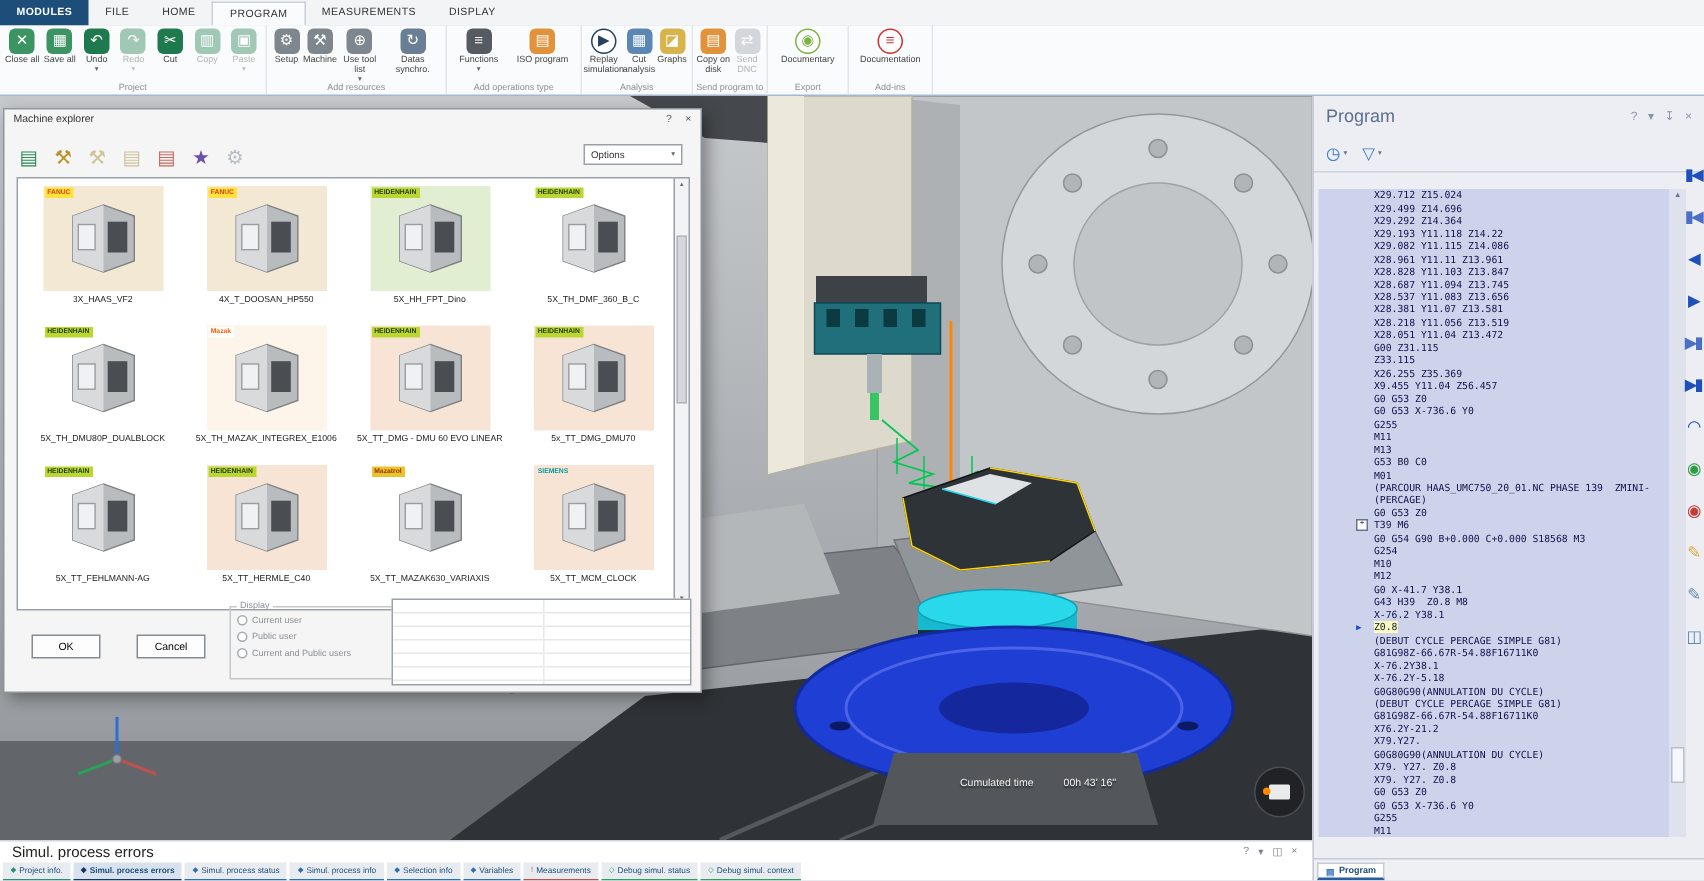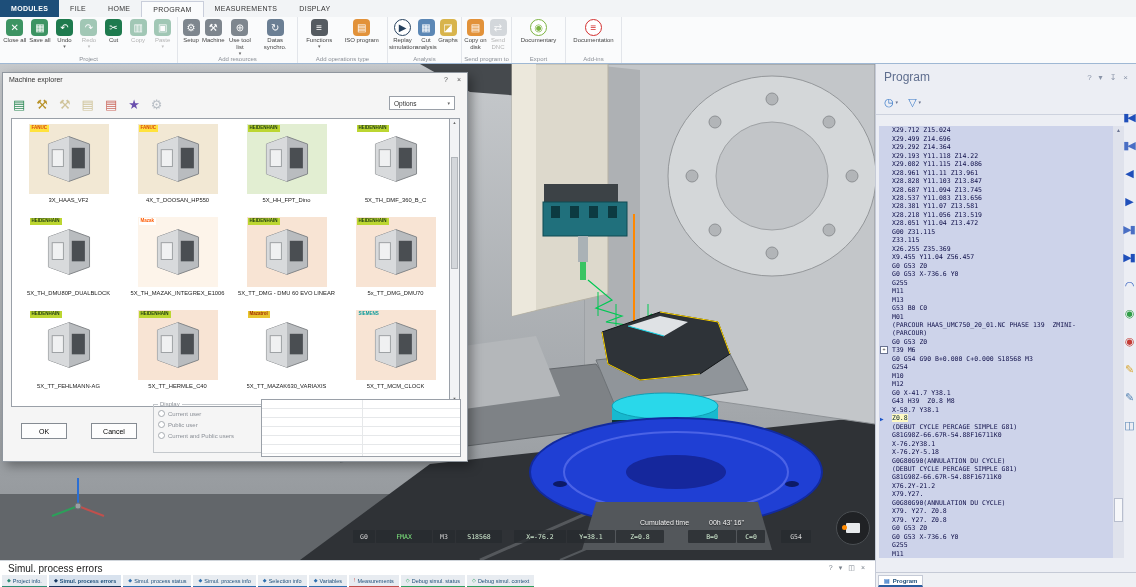--- a/index.html
+++ b/index.html
@@ -71,21 +71,21 @@
   .btab .ticon{font-size:5px;line-height:1;}
   
   #right-col{position:absolute;left:875px;top:64px;width:261px;height:523px;background:#eceef4;border-left:1px solid #c5cad6;box-sizing:border-box;}
   #pp-header{position:absolute;left:0;top:0;right:0;height:26px;display:flex;align-items:center;}
   #pp-title{font-size:12px;color:#5f6e8e;padding-left:8px;flex:1;}
   #pp-hicons{display:flex;gap:7px;padding-right:8px;font-size:8px;color:#8a94a8;}
   #pp-toolbar{position:absolute;left:0;top:26px;right:0;height:24px;display:flex;align-items:center;gap:10px;padding-left:8px;border-bottom:1px solid #cdd2de;}
   .pp-tool{display:flex;align-items:center;gap:2px;color:#3a7ac8;font-size:11px;cursor:pointer;}
   .pp-tool .caret{color:#6a7390;}
   #code-wrap{position:absolute;left:3px;top:62px;width:234px;height:432px;background:#cdd3ea;overflow:hidden;}
-  .cl{height:8.47px;display:flex;align-items:center;font:6.5px "DejaVu Sans Mono",monospace;color:#10104a;white-space:pre;cursor:default;}
+  .cl{height:8.47px;display:flex;align-items:center;font:6.5px "DejaVu Sans Mono",monospace;color:#10104a;white-space:pre;cursor:default;padding-left:24px;}
   .cl .gut{width:13px;flex:0 0 13px;display:flex;align-items:center;justify-content:flex-start;padding-left:1px;box-sizing:border-box;}
   .cl .cur{color:#1b54c8;font-size:6px;}
   .cl .exp{width:6px;height:6px;border:1px solid #6a7390;background:#fff;font-size:5px;line-height:5px;text-align:center;color:#333;}
   .cl .ct.hl{background:#fef9c3;color:#00222e;}
   #code-scroll{position:absolute;left:237px;top:62px;width:11px;height:432px;background:#dfe2ec;font-size:5px;color:#6a7390;text-align:center;}
   #code-scroll .sb-up{position:absolute;top:1px;left:0;right:0;}
   #code-scroll .sb-th{position:absolute;left:1px;right:1px;top:372px;height:22px;background:#f6f7fa;border:1px solid #b8bece;}
   #sim-strip{position:absolute;right:0;top:48px;width:15px;display:flex;flex-direction:column;align-items:center;gap:17px;}
   .sim-icon{font-size:11px;line-height:1;cursor:pointer;letter-spacing:-2px;}
   #pp-bottom{position:absolute;left:0;bottom:0;right:0;height:14px;background:#eef0f4;border-top:1px solid #c5cad6;display:flex;align-items:flex-end;}
@@ -293,32 +293,20 @@
           <ellipse cx="792" cy="420" rx="7" ry="3"></ellipse>
       </g>
       <polygon points="596,438 758,438 772,486 582,486" fill="#53575b"></polygon>
       <g stroke-width="2">
         <line x1="78" y1="442" x2="78" y2="414" stroke="#2b6fd4"></line>
         <line x1="78" y1="442" x2="52" y2="452" stroke="#2ca05a"></line>
         <line x1="78" y1="442" x2="104" y2="452" stroke="#c0504d"></line>
         <circle cx="78" cy="442" r="3" fill="#9aa0a4" stroke="#6e7377" stroke-width="1"></circle>
       </g>
     </svg>
-    <div id="chips">
-        <div class="chip">G0</div>
-        <div class="chip">FMAX</div>
-        <div class="chip">M3</div>
-        <div class="chip">S18568</div>
-        <div class="chip">X=-76.2</div>
-        <div class="chip">Y=38.1</div>
-        <div class="chip">Z=0.8</div>
-        <div class="chip">B=0</div>
-        <div class="chip">C=0</div>
-        <div class="chip">G54</div>
-      </div>
     <div id="cumtime">
       <span>Cumulated time</span>
       <span>00h 43' 16''</span>
     </div>
     <div id="capture-btn">
       <span class="cam"></span>
     </div>
   </div>
 
   <div id="dialog">
@@ -582,30 +570,30 @@
           <div class="cl"><span class="gut"></span><span class="ct">X26.255 Z35.369</span></div>
           <div class="cl"><span class="gut"></span><span class="ct">X9.455 Y11.04 Z56.457</span></div>
           <div class="cl"><span class="gut"></span><span class="ct">G0 G53 Z0</span></div>
           <div class="cl"><span class="gut"></span><span class="ct">G0 G53 X-736.6 Y0</span></div>
           <div class="cl"><span class="gut"></span><span class="ct">G255</span></div>
           <div class="cl"><span class="gut"></span><span class="ct">M11</span></div>
           <div class="cl"><span class="gut"></span><span class="ct">M13</span></div>
           <div class="cl"><span class="gut"></span><span class="ct">G53 B0 C0</span></div>
           <div class="cl"><span class="gut"></span><span class="ct">M01</span></div>
           <div class="cl"><span class="gut"></span><span class="ct">(PARCOUR HAAS_UMC750_20_01.NC PHASE 139  ZMINI-</span></div>
-          <div class="cl"><span class="gut"></span><span class="ct">(PARCOUR)</span></div>
+          <div class="cl"><span class="gut"></span><span class="ct">(PERCAGE)</span></div>
           <div class="cl"><span class="gut"></span><span class="ct">G0 G53 Z0</span></div>
           <div class="cl"><span class="gut"><span class="exp">+</span></span><span class="ct">T39 M6</span></div>
           <div class="cl"><span class="gut"></span><span class="ct">G0 G54 G90 B+0.000 C+0.000 S18568 M3</span></div>
           <div class="cl"><span class="gut"></span><span class="ct">G254</span></div>
           <div class="cl"><span class="gut"></span><span class="ct">M10</span></div>
           <div class="cl"><span class="gut"></span><span class="ct">M12</span></div>
           <div class="cl"><span class="gut"></span><span class="ct">G0 X-41.7 Y38.1</span></div>
           <div class="cl"><span class="gut"></span><span class="ct">G43 H39  Z0.8 M8</span></div>
-          <div class="cl"><span class="gut"></span><span class="ct">X-58.7 Y38.1</span></div>
+          <div class="cl"><span class="gut"></span><span class="ct">X-76.2 Y38.1</span></div>
           <div class="cl"><span class="gut"><span class="cur">▶</span></span><span class="ct hl">Z0.8</span></div>
           <div class="cl"><span class="gut"></span><span class="ct">(DEBUT CYCLE PERCAGE SIMPLE G81)</span></div>
           <div class="cl"><span class="gut"></span><span class="ct">G81G98Z-66.67R-54.88F16711K0</span></div>
           <div class="cl"><span class="gut"></span><span class="ct">X-76.2Y38.1</span></div>
           <div class="cl"><span class="gut"></span><span class="ct">X-76.2Y-5.18</span></div>
           <div class="cl"><span class="gut"></span><span class="ct">G0G80G90(ANNULATION DU CYCLE)</span></div>
           <div class="cl"><span class="gut"></span><span class="ct">(DEBUT CYCLE PERCAGE SIMPLE G81)</span></div>
           <div class="cl"><span class="gut"></span><span class="ct">G81G98Z-66.67R-54.88F16711K0</span></div>
           <div class="cl"><span class="gut"></span><span class="ct">X76.2Y-21.2</span></div>
           <div class="cl"><span class="gut"></span><span class="ct">X79.Y27.</span></div>

